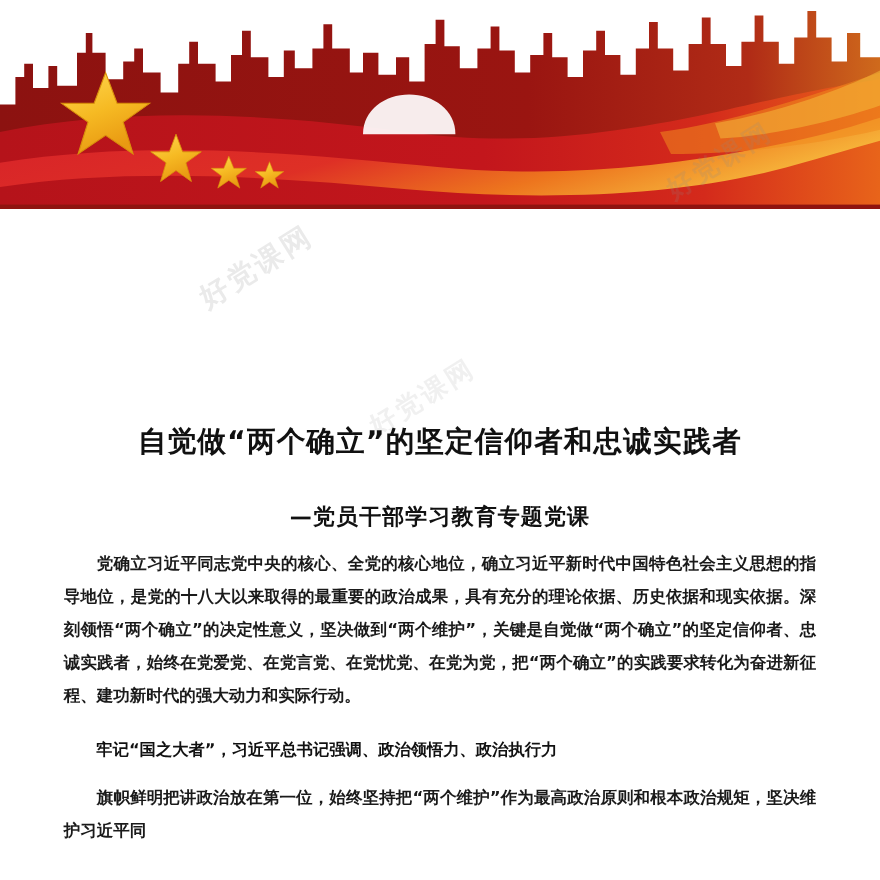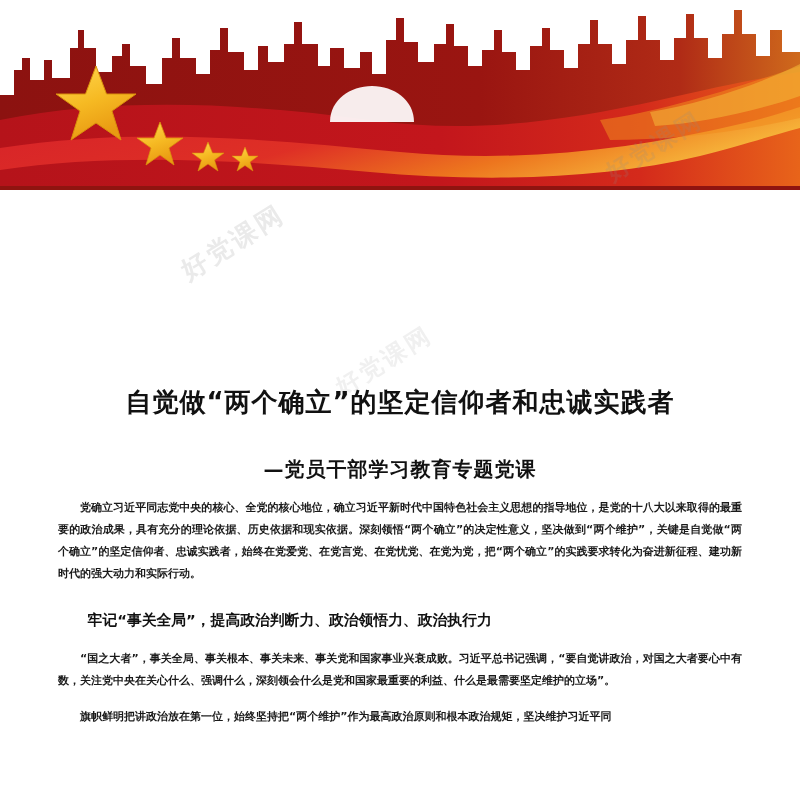--- a/index.html
+++ b/index.html
@@ -71,21 +71,21 @@
     margin-top: 36px;
     text-align: center;
     font-size: 20px;
     font-weight: bold;
     color: #111111;
     letter-spacing: 1px;
     font-family: "DejaVu Sans", sans-serif;
   }
   .para {
     margin-top: 14px;
-    font-size: 11px;
+    font-size: 15px;
     line-height: 2.0;
     color: #1a1a1a;
     text-align: justify;
     font-family: "DejaVu Sans", sans-serif;
     font-weight: bold;
     text-indent: 2em;
   }
   .heading {
     margin-top: 20px;
     font-size: 14.8px;
@@ -176,18 +176,17 @@
 <div class="watermark wm1">好党课网</div>
 <div class="watermark wm2">好党课网</div>
 <div class="watermark wm3">好党课网</div>
 
 <div class="doc">
   <div class="doc-title">自觉做“两个确立”的坚定信仰者和忠诚实践者</div>
   <div class="doc-subtitle">—党员干部学习教育专题党课</div>
 
   <p class="para">党确立习近平同志党中央的核心、全党的核心地位，确立习近平新时代中国特色社会主义思想的指导地位，是党的十八大以来取得的最重要的政治成果，具有充分的理论依据、历史依据和现实依据。深刻领悟“两个确立”的决定性意义，坚决做到“两个维护”，关键是自觉做“两个确立”的坚定信仰者、忠诚实践者，始终在党爱党、在党言党、在党忧党、在党为党，把“两个确立”的实践要求转化为奋进新征程、建功新时代的强大动力和实际行动。</p>
 
-  <div class="heading">牢记“事关全局”，提高政治判断力、政治领悟力、政治执行力</div>
+  <div class="heading">牢记“国之大者”，习近平总书记强调、政治领悟力、政治执行力</div>
 
-  <p class="para">“国之大者”，事关全局、事关根本、事关未来、事关党和国家事业兴衰成败。习近平总书记强调，“要自觉讲政治，对国之大者要心中有数，关注党中央在关心什么、强调什么，深刻领会什么是党和国家最重要的利益、什么是最需要坚定维护的立场”。</p>
 
   <p class="para">旗帜鲜明把讲政治放在第一位，始终坚持把“两个维护”作为最高政治原则和根本政治规矩，坚决维护习近平同</p>
 </div>
 
 </body></html>

